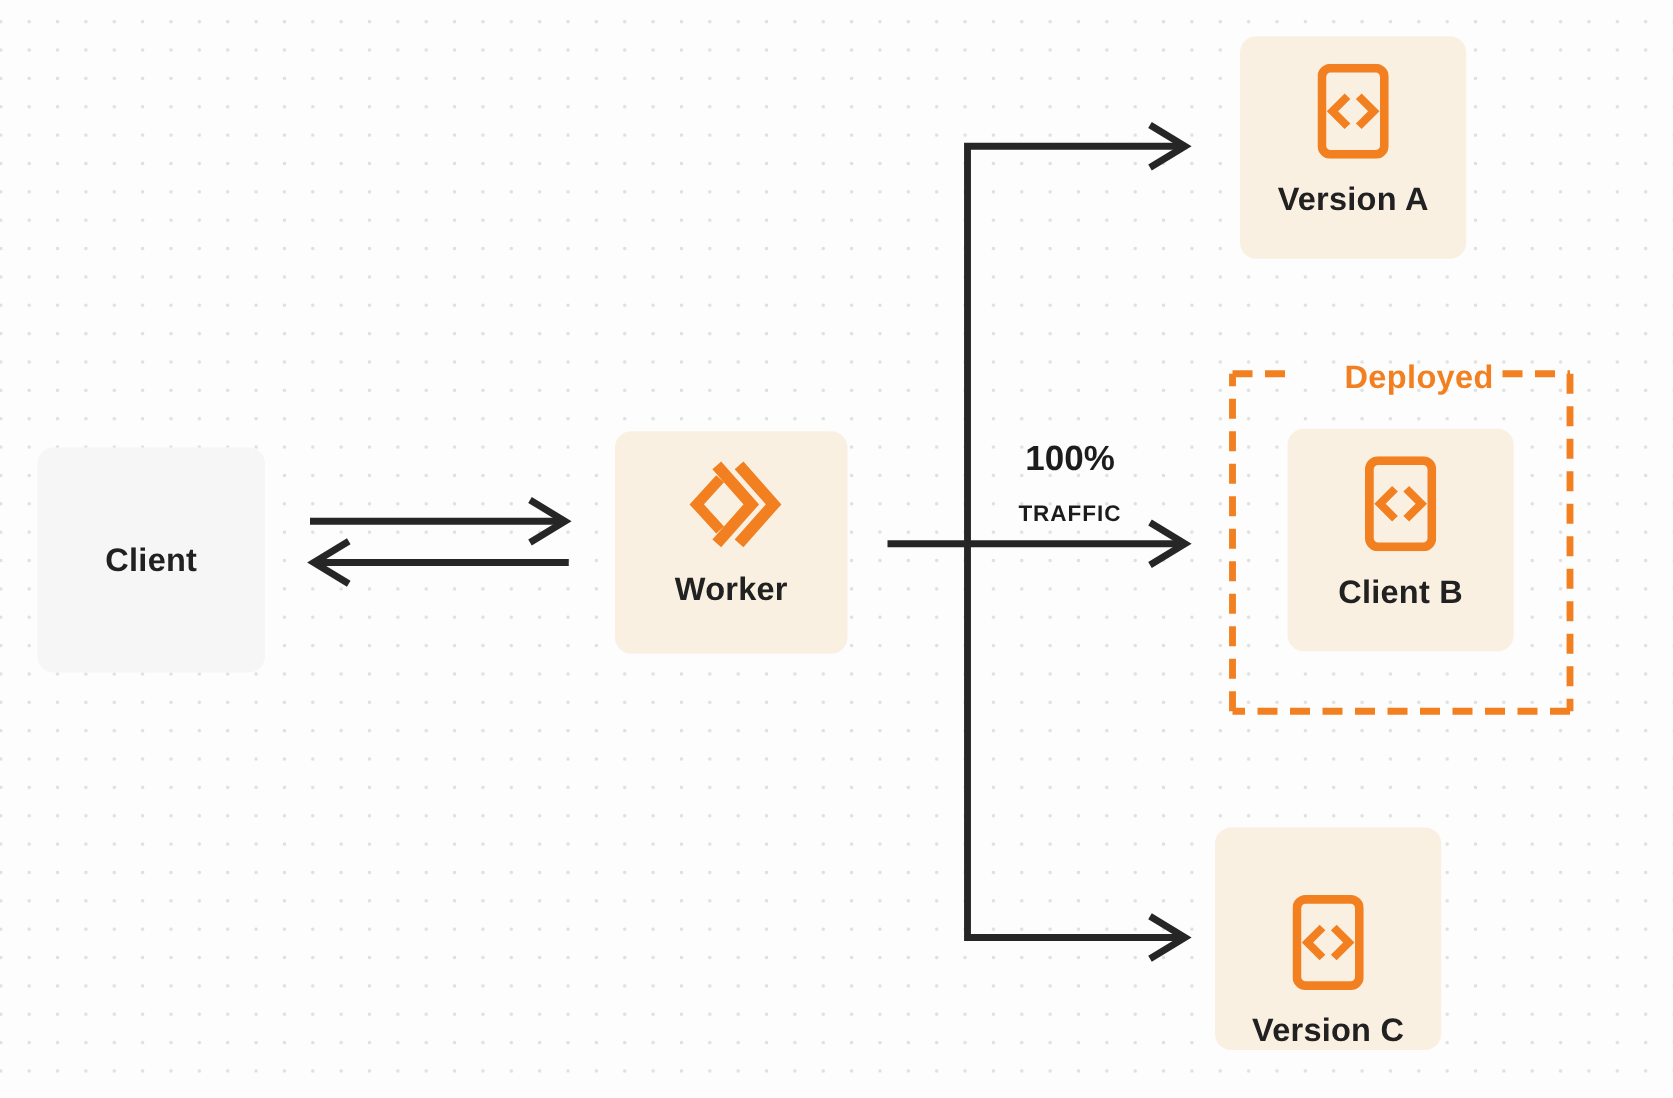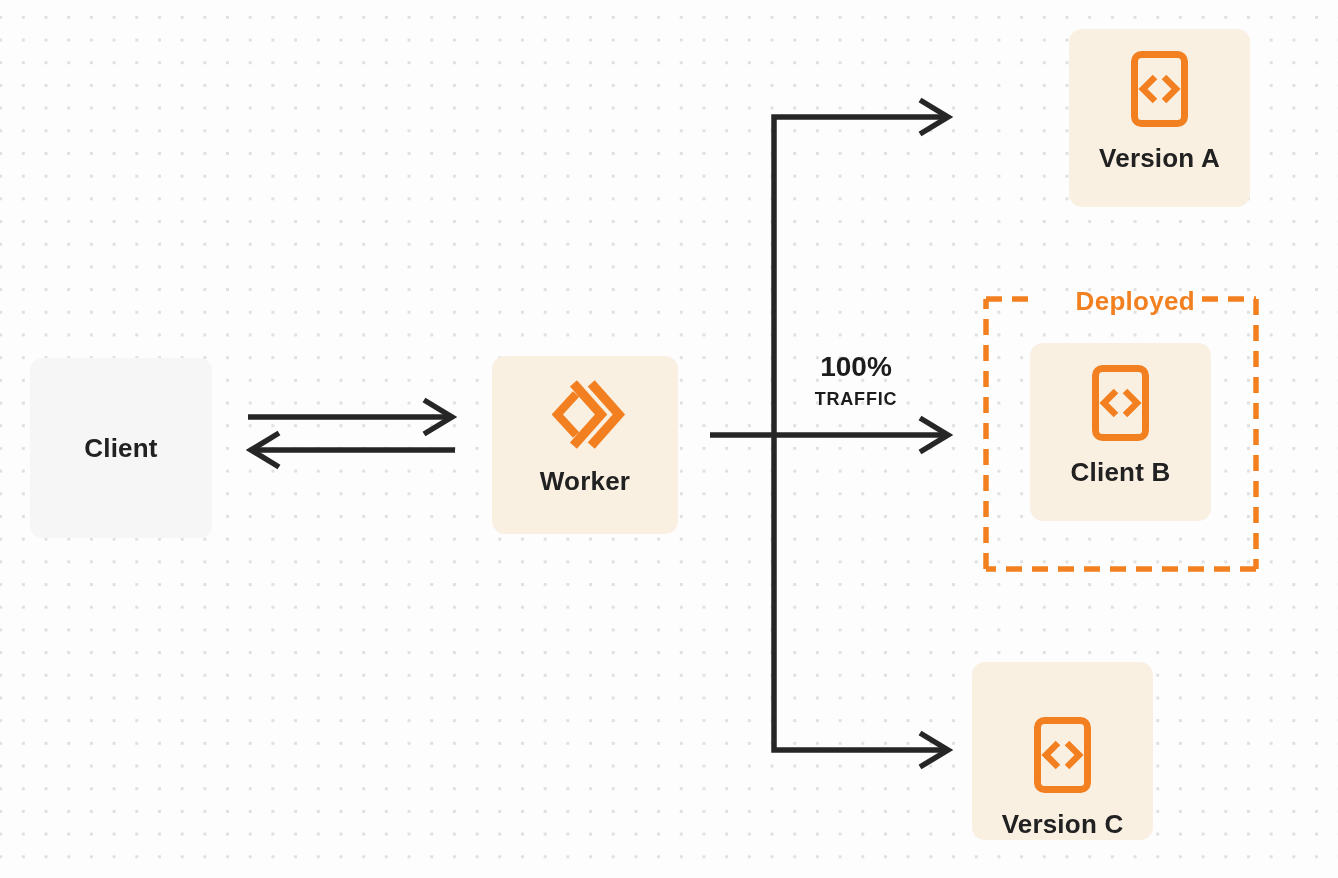--- a/index.html
+++ b/index.html
@@ -38,45 +38,45 @@
     letter-spacing: 0.2px;
     white-space: nowrap;
   }
   .client-node {
     left: 30px; top: 358px;
     width: 182px; height: 180px;
     background: #f6f6f7;
     justify-content: center;
   }
   .worker-node {
-    left: 492px; top: 356px;
+    left: 492px; top: 345px;
     width: 186px; height: 178px;
     background: #faf0e2;
     padding-top: 21px;
   }
   .worker-node .node-label { margin-top: 10px; }
   .version-node {
     width: 181px; height: 178px;
     background: #faf0e2;
     padding-top: 22px;
   }
   .version-node .node-label { margin-top: 12px; }
-  .version-a { left: 1069px; top: 29px; }
+  .version-a { left: 992px; top: 29px; }
   .version-b { left: 1030px; top: 343px; }
   .version-c { left: 972px; top: 662px; justify-content: flex-end; }
   .traffic-label {
     position: absolute;
     left: 776px; top: 351px;
     width: 160px;
     text-align: center;
     color: #1c1c1c;
     font-weight: 700;
   }
   .traffic-line1 { font-size: 28px; display: block; }
-  .traffic-line2 { font-size: 18px; display: block; margin-top: 6px; letter-spacing: 0.8px; }
+  .traffic-line2 { font-size: 18px; display: block; margin-top: 18px; letter-spacing: 0.8px; }
   .deployed-label {
     position: absolute;
     left: 1045px; top: 286px;
     width: 150px;
     text-align: right;
     font-size: 26px;
     font-weight: 700;
     color: #f28021;
     letter-spacing: 0.3px;
     white-space: nowrap;

